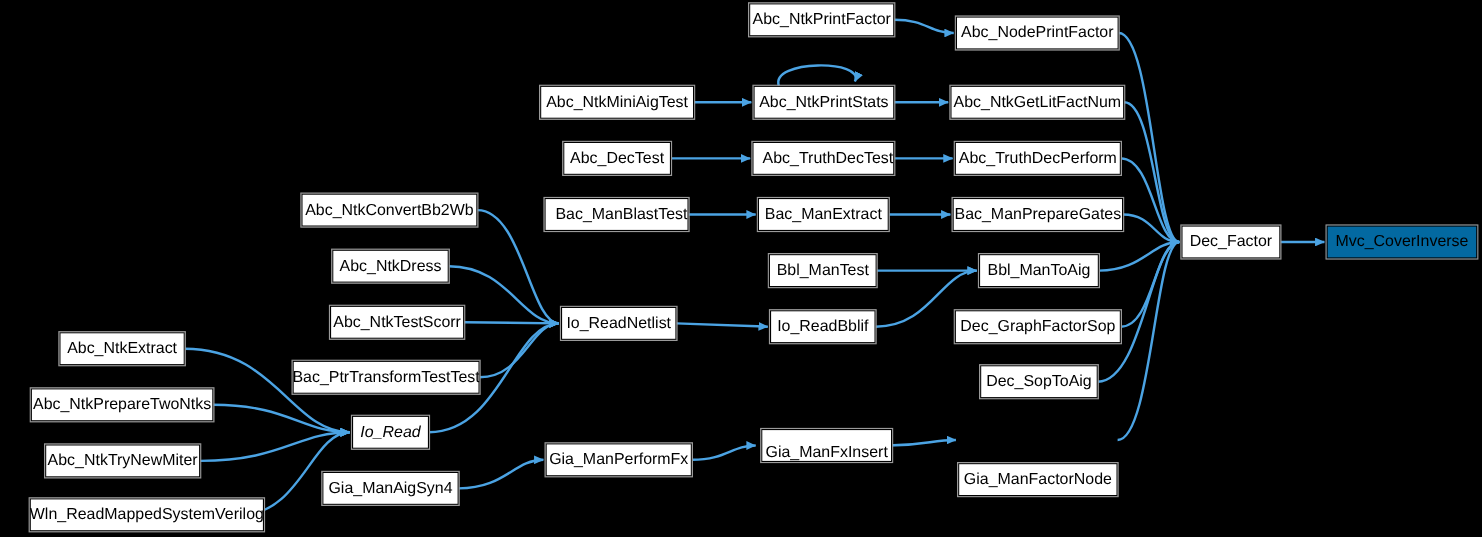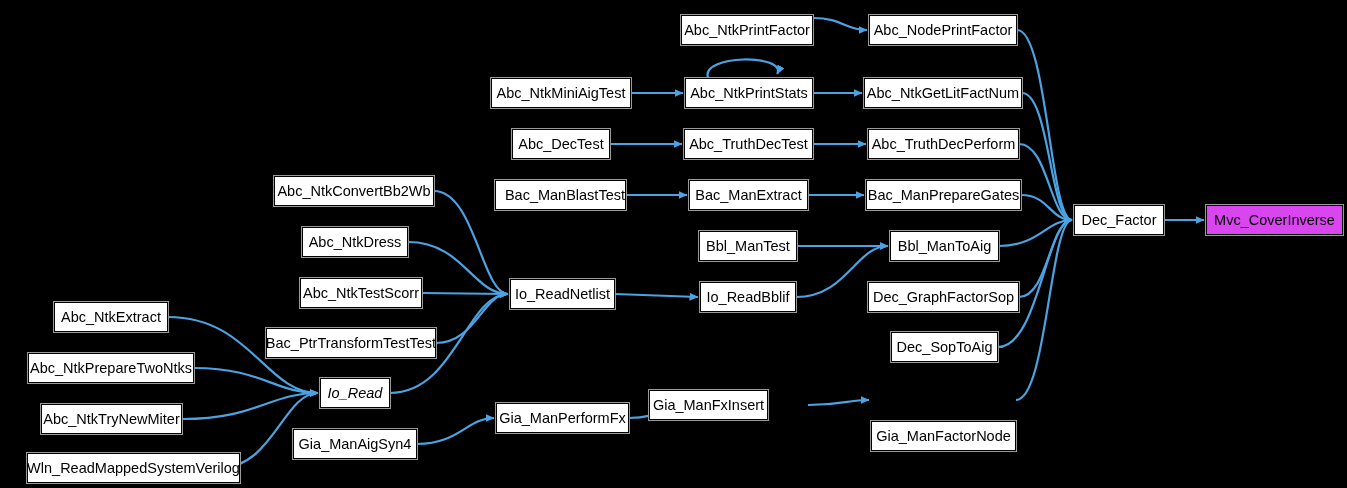--- a/index.html
+++ b/index.html
@@ -3,21 +3,21 @@
 <meta charset="utf-8">
 <style>
   html,body{margin:0;padding:0;background:#000;}
   #graph-root{position:relative;width:1347px;height:488px;background:#000;overflow:hidden;
               font-family:"Liberation Sans","DejaVu Sans",sans-serif;}
   #graph-svg{position:absolute;left:0;top:0;width:1347px;height:488px;}
   .node-box{position:absolute;box-sizing:border-box;display:flex;align-items:center;
             justify-content:center;background:#ffffff;border:1px solid #000;
             outline:1px solid #9a9a9a;outline-offset:0;
             font-size:14.5px;color:#000;white-space:nowrap;letter-spacing:0;}
-  .node-box.highlight{background:#d946ef;}
+  .node-box.highlight{background:#0369a1;}
   .node-label{pointer-events:none;}
 </style>
 </head>
 <body>
 
 <div id="graph-root">
   <svg id="graph-svg" viewBox="0 0 1347 488">
     <defs>
       <marker id="arrowhead" markerWidth="9" markerHeight="8" refX="8.5" refY="4" orient="auto" markerUnits="userSpaceOnUse">
         <path d="M0,0 L9,4 L0,8 z" fill="#4ba3e3"></path>
@@ -52,39 +52,39 @@
         <path d="M168,317 C250.5,317 265.5,393 318,393" fill="none" stroke="#4ba3e3" stroke-width="2.2" marker-end="url(#arrowhead)"></path>
         <path d="M194,368 C262.2,368 274.6,393 318,393" fill="none" stroke="#4ba3e3" stroke-width="2.2" marker-end="url(#arrowhead)"></path>
         <path d="M182,419 C256.8,419 270.4,393 318,393" fill="none" stroke="#4ba3e3" stroke-width="2.2" marker-end="url(#arrowhead)"></path>
         <path d="M219,468 C273.45,468 283.35,393 318,393" fill="none" stroke="#4ba3e3" stroke-width="2.2" marker-end="url(#arrowhead)"></path>
         <path d="M417,444 C459.35,444 467.05,418 494,418" fill="none" stroke="#4ba3e3" stroke-width="2.2" marker-end="url(#arrowhead)"></path>
         <path d="M629,418 C660.9,418 665,405 687,405" fill="none" stroke="#4ba3e3" stroke-width="2.2" marker-end="url(#arrowhead)"></path>
         <path d="M808,405 C841.55,405 847,400 869,400" fill="none" stroke="#4ba3e3" stroke-width="2.2" marker-end="url(#arrowhead)"></path>
       </g>
   </svg>
   <div id="node-layer">
-      <div class="node-box" style="left: 681px; top: 3px; width: 132px; height: 30px; margin-top: 12px;">
+      <div class="node-box" style="left: 681px; top: 3px; width: 132px; height: 30px;">
         <span class="node-label">Abc_NtkPrintFactor</span>
       </div>
       <div class="node-box" style="left: 869px; top: 15px; width: 148px; height: 30px;">
         <span class="node-label">Abc_NodePrintFactor</span>
       </div>
       <div class="node-box" style="left: 491px; top: 78px; width: 140px; height: 30px;">
         <span class="node-label">Abc_NtkMiniAigTest</span>
       </div>
       <div class="node-box" style="left: 685px; top: 78px; width: 128px; height: 30px;">
         <span class="node-label">Abc_NtkPrintStats</span>
       </div>
       <div class="node-box" style="left: 864px; top: 78px; width: 158px; height: 30px;">
         <span class="node-label">Abc_NtkGetLitFactNum</span>
       </div>
       <div class="node-box" style="left: 512px; top: 129px; width: 98px; height: 30px;">
         <span class="node-label">Abc_DecTest</span>
       </div>
-      <div class="node-box" style="left: 684px; top: 129px; width: 129px; height: 30px;">
+      <div class="node-box" style="left: 684px; top: 129px; width: 129px; height: 30px; justify-content: flex-end;">
         <span class="node-label">Abc_TruthDecTest</span>
       </div>
       <div class="node-box" style="left: 868px; top: 129px; width: 151px; height: 30px;">
         <span class="node-label">Abc_TruthDecPerform</span>
       </div>
       <div class="node-box" style="left: 274px; top: 176px; width: 160px; height: 30px;">
         <span class="node-label">Abc_NtkConvertBb2Wb</span>
       </div>
       <div class="node-box" style="left: 495px; top: 180px; width: 131px; height: 30px; justify-content: flex-end;">
         <span class="node-label">Bac_ManBlastTest</span>
@@ -133,21 +133,21 @@
       </div>
       <div class="node-box" style="left: 28px; top: 353px; width: 166px; height: 30px;">
         <span class="node-label">Abc_NtkPrepareTwoNtks</span>
       </div>
       <div class="node-box" style="left: 320px; top: 378px; width: 70px; height: 30px; font-style: italic;">
         <span class="node-label">Io_Read</span>
       </div>
       <div class="node-box" style="left: 496px; top: 403px; width: 133px; height: 30px;">
         <span class="node-label">Gia_ManPerformFx</span>
       </div>
-      <div class="node-box" style="left: 649px; top: 390px; width: 119px; height: 30px;">
+      <div class="node-box" style="left: 692px; top: 390px; width: 119px; height: 30px; align-items: flex-end;">
         <span class="node-label">Gia_ManFxInsert</span>
       </div>
       <div class="node-box" style="left: 871px; top: 385px; width: 145px; height: 30px; margin-top: 36px;">
         <span class="node-label">Gia_ManFactorNode</span>
       </div>
       <div class="node-box" style="left: 41px; top: 404px; width: 141px; height: 30px;">
         <span class="node-label">Abc_NtkTryNewMiter</span>
       </div>
       <div class="node-box" style="left: 293px; top: 429px; width: 124px; height: 30px;">
         <span class="node-label">Gia_ManAigSyn4</span>

